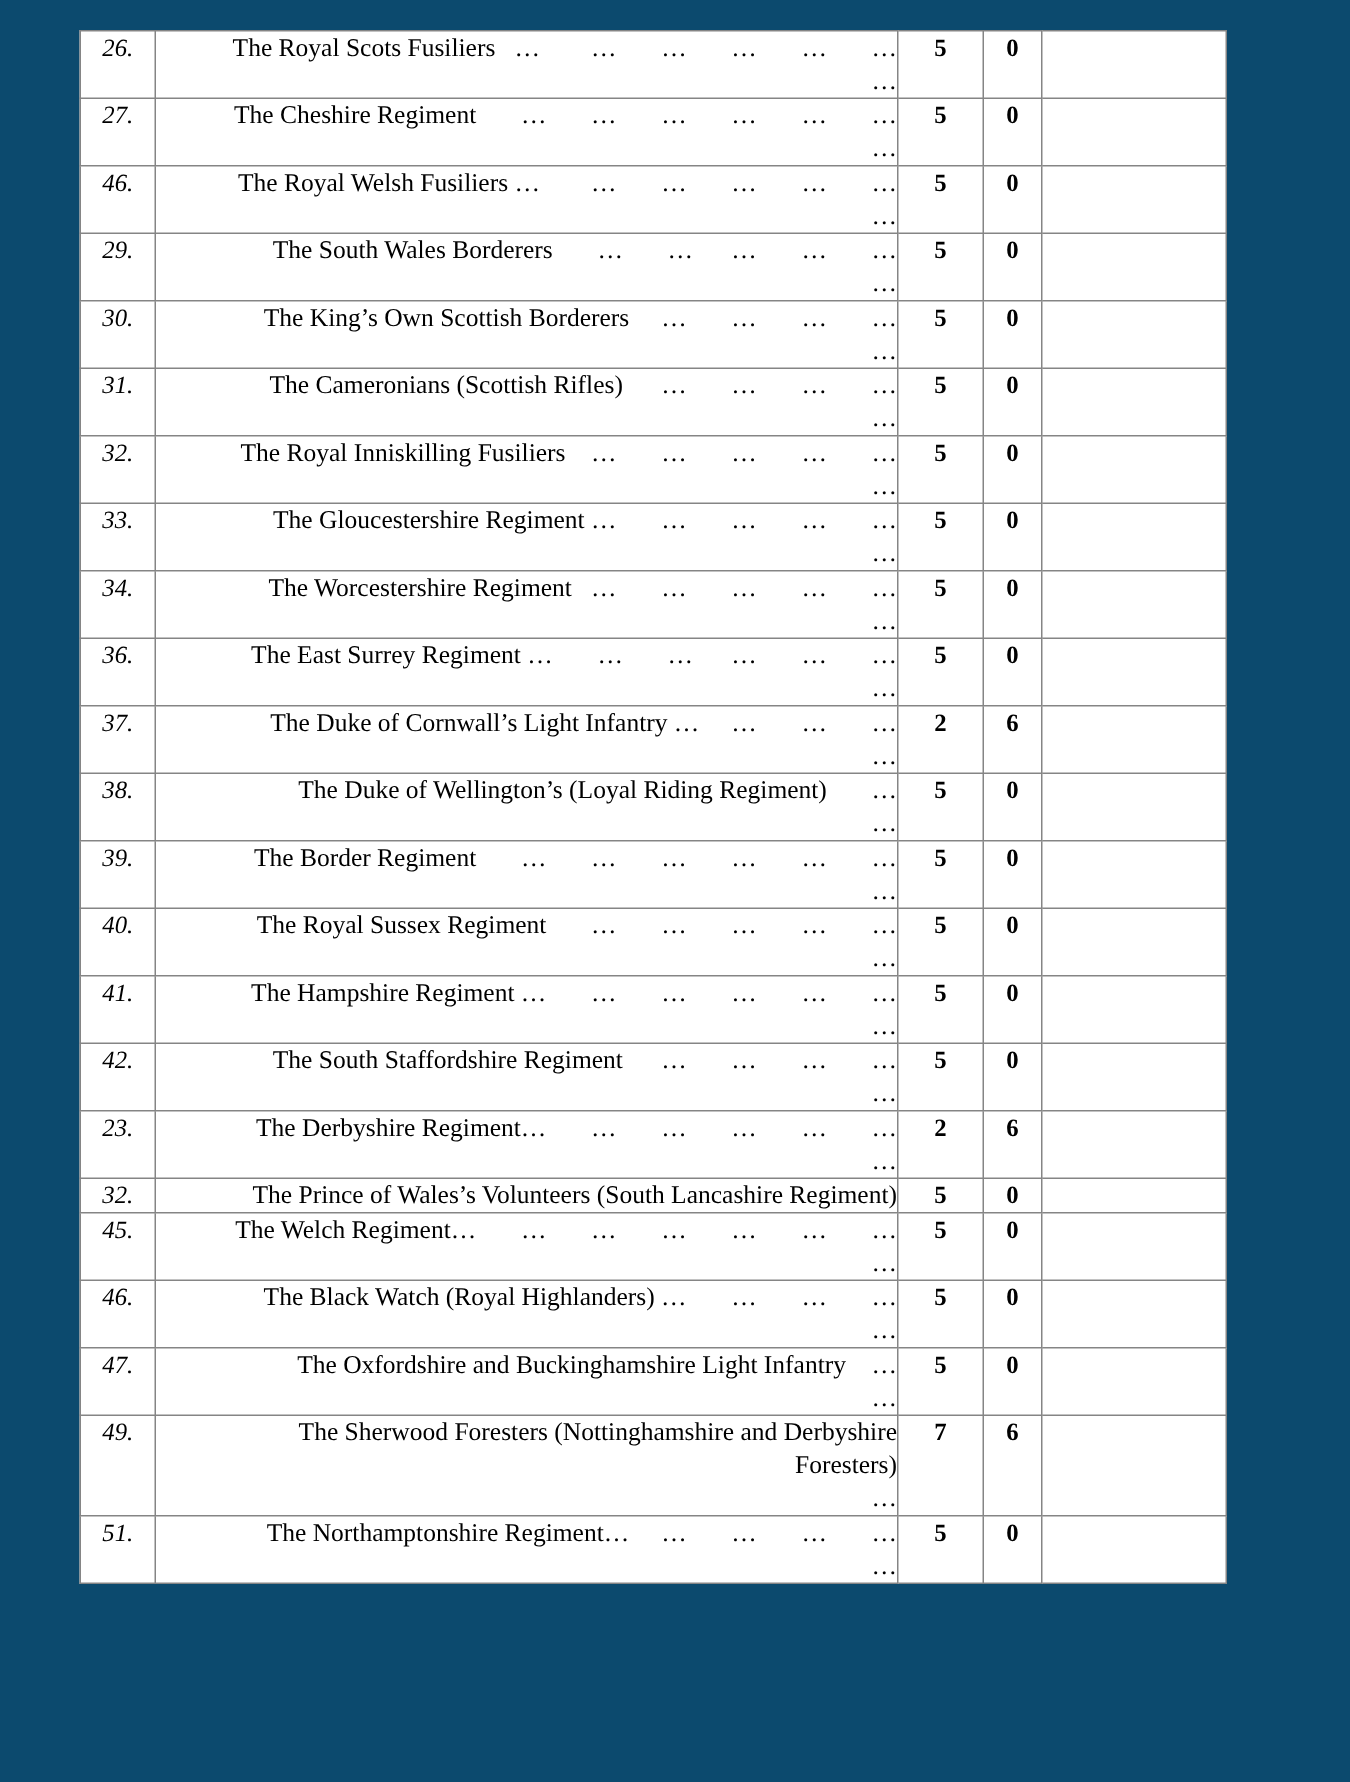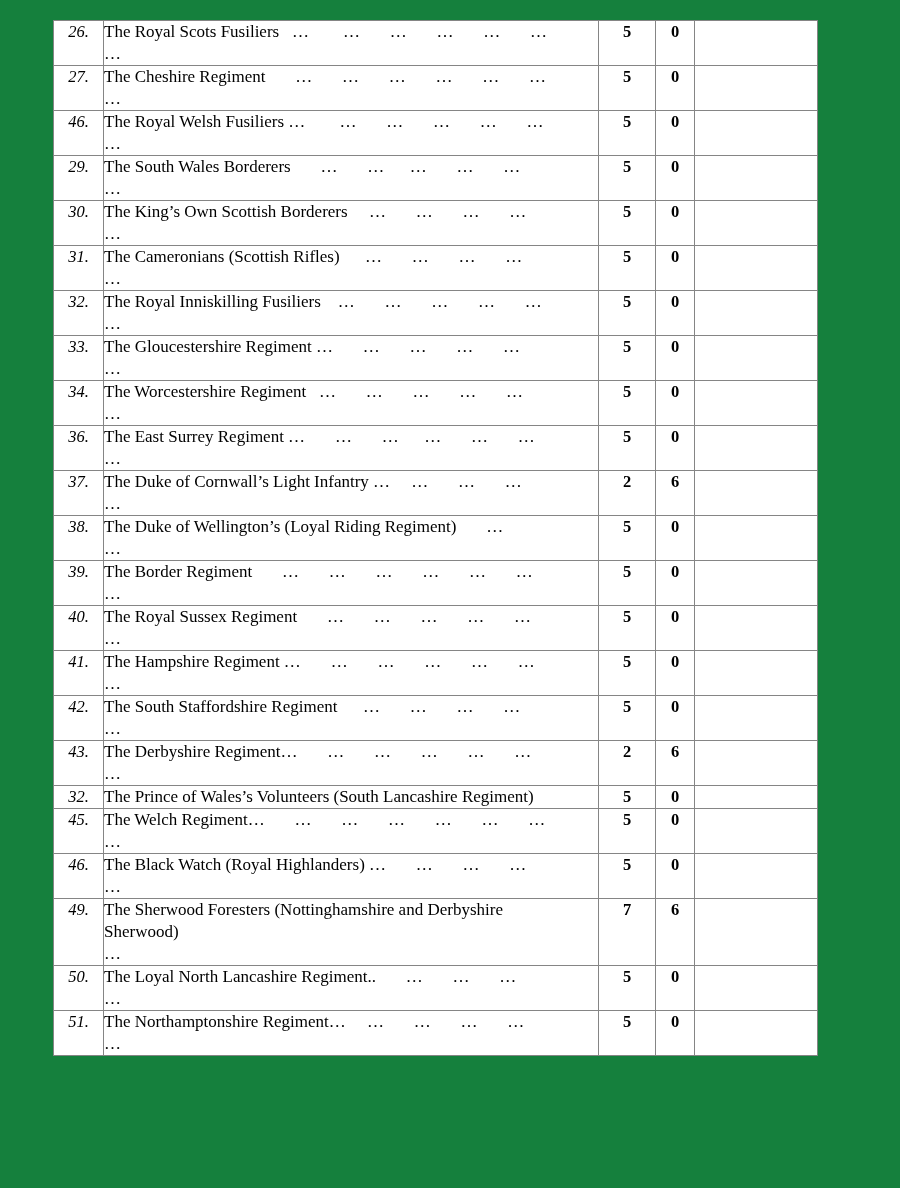--- a/index.html
+++ b/index.html
@@ -12,21 +12,21 @@
     height: 1188px;
     font-family: "Liberation Serif", "DejaVu Serif", serif;
     color: #000000;
     overflow: hidden;
   }
 
   #sheet {
     position: relative;
     width: 900px;
     height: 1188px;
-    background: #15803d;
+    background: #0c4a6e;
   }
 
   
   #regiment-table {
     position: absolute;
     left: 53px;
     top: 20px;
     width: 764px;
     border-collapse: collapse;
     table-layout: fixed;
@@ -53,21 +53,21 @@
     font-size: 16.5px;
     line-height: 22px;
     padding: 3px 4px 4px 4px;
     white-space: nowrap;
   }
 
   .cell-name {
     font-size: 17px;
     line-height: 22px;
     padding: 3px 4px 4px 9px;
-    text-align: left;
+    text-align: right;
   }
 
   .cell-val {
     text-align: center;
     font-size: 16.5px;
     line-height: 22px;
     padding: 3px 2px 4px 2px;
     font-weight: 600;
     white-space: nowrap;
   }
@@ -210,21 +210,21 @@
           <td class="cell-blank"></td>
         </tr>
         <tr>
           <td class="cell-no">42.</td>
           <td class="cell-name"><span>The South Staffordshire Regiment</span><span class="leaders">      …       …       …       …</span><span class="tail">…</span></td>
           <td class="cell-val">5</td>
           <td class="cell-val">0</td>
           <td class="cell-blank"></td>
         </tr>
         <tr>
-          <td class="cell-no">43.</td>
+          <td class="cell-no">23.</td>
           <td class="cell-name"><span>The Derbyshire Regiment…</span><span class="leaders">       …       …       …       …       …</span><span class="tail">…</span></td>
           <td class="cell-val">2</td>
           <td class="cell-val">6</td>
           <td class="cell-blank"></td>
         </tr>
         <tr>
           <td class="cell-no">32.</td>
           <td class="cell-name"><span>The Prince of Wales’s Volunteers (South Lancashire Regiment)</span></td>
           <td class="cell-val">5</td>
           <td class="cell-val">0</td>
@@ -238,31 +238,31 @@
           <td class="cell-blank"></td>
         </tr>
         <tr>
           <td class="cell-no">46.</td>
           <td class="cell-name"><span>The Black Watch (Royal Highlanders) …</span><span class="leaders">       …       …       …</span><span class="tail">…</span></td>
           <td class="cell-val">5</td>
           <td class="cell-val">0</td>
           <td class="cell-blank"></td>
         </tr>
         <tr>
+          <td class="cell-no">47.</td>
+          <td class="cell-name"><span>The Oxfordshire and Buckinghamshire Light Infantry</span><span class="leaders">    …</span><span class="tail">…</span></td>
+          <td class="cell-val">5</td>
+          <td class="cell-val">0</td>
+          <td class="cell-blank"></td>
+        </tr>
+        <tr>
           <td class="cell-no">49.</td>
-          <td class="cell-name"><span>The Sherwood Foresters (Nottinghamshire and Derbyshire</span><span class="name-line2">Sherwood)</span><span class="tail">…</span></td>
+          <td class="cell-name"><span>The Sherwood Foresters (Nottinghamshire and Derbyshire</span><span class="name-line2">Foresters)</span><span class="tail">…</span></td>
           <td class="cell-val">7</td>
           <td class="cell-val">6</td>
-          <td class="cell-blank"></td>
-        </tr>
-        <tr>
-          <td class="cell-no">50.</td>
-          <td class="cell-name"><span>The Loyal North Lancashire Regiment..</span><span class="leaders">       …       …       …</span><span class="tail">…</span></td>
-          <td class="cell-val">5</td>
-          <td class="cell-val">0</td>
           <td class="cell-blank"></td>
         </tr>
         <tr>
           <td class="cell-no">51.</td>
           <td class="cell-name"><span>The Northamptonshire Regiment…</span><span class="leaders">     …       …       …       …</span><span class="tail">…</span></td>
           <td class="cell-val">5</td>
           <td class="cell-val">0</td>
           <td class="cell-blank"></td>
         </tr>
       </tbody>

